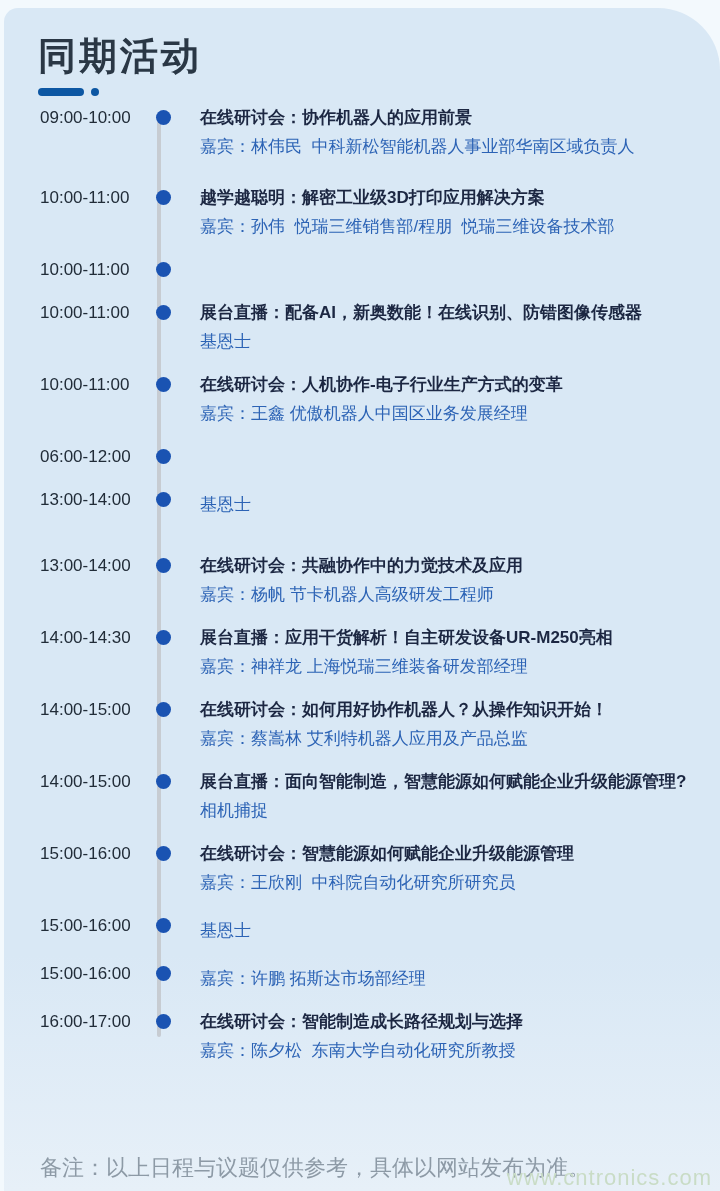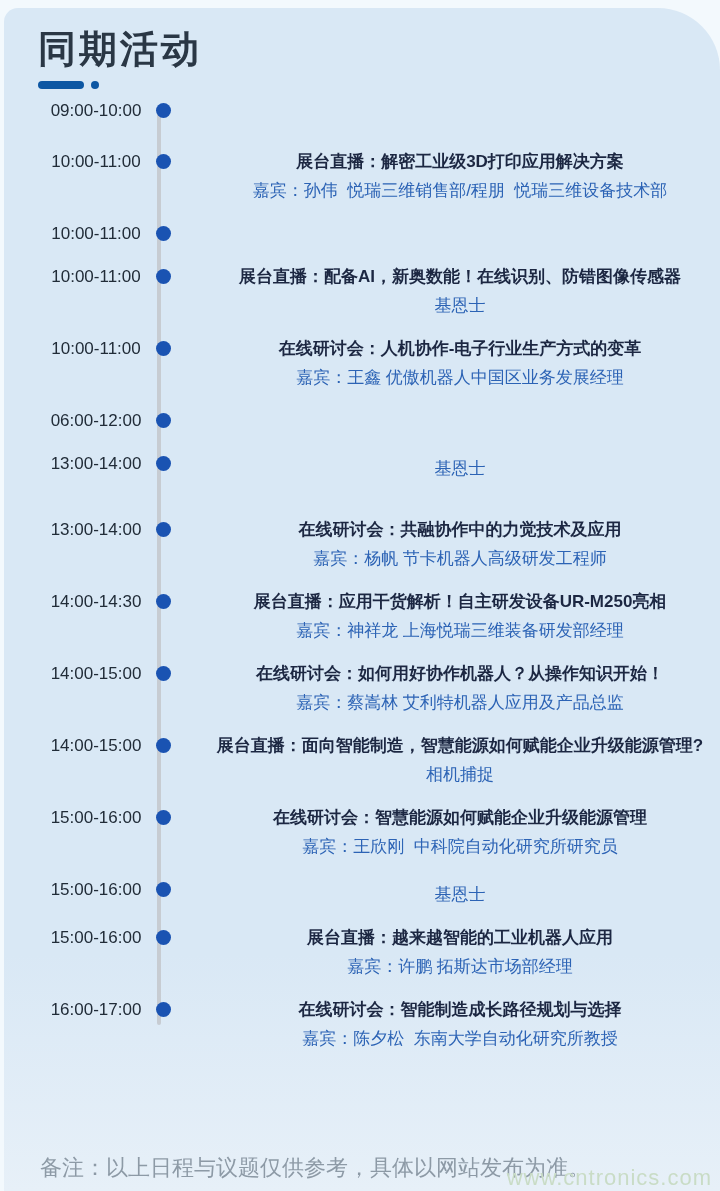--- a/index.html
+++ b/index.html
@@ -13,35 +13,35 @@
   body{
     background:var(--page-bg);
     font-family:"Liberation Sans","DejaVu Sans",sans-serif;
   }
   .panel{
     position:absolute; left:4px; top:8px; right:0; bottom:0;
     background:linear-gradient(180deg, var(--panel-bg) 0%, var(--panel-bg) 80%, #e7f0f8 100%);
     border-radius:14px 62px 0 0;
     overflow:hidden;
   }
-  header{padding:18px 0 0 34px;}
+  header{padding:25px 0 0 34px;}
   h1{
     font-size:38px; line-height:46px; font-weight:700;
     color:var(--heading-text); letter-spacing:3px;
   }
   .title-underline{margin-top:9px; height:8px; display:flex; align-items:center;}
   .title-underline .bar{
     width:46px; height:8px; border-radius:4px; background:var(--accent-line); display:inline-block;
   }
   .title-underline .dot{
     width:8px; height:8px; border-radius:50%; background:var(--accent-line);
     display:inline-block; margin-left:7px;
   }
   .schedule{
-    position:relative; margin-top:10px; padding-left:36px;text-align:center;
+    position:relative; margin-top:10px; padding-left:36px;
   }
   .schedule::before{
     content:""; position:absolute; left:153px; top:12px; bottom:26px;
     width:4px; background:var(--timeline-line); border-radius:2px;
   }
   .row{
     display:grid; grid-template-columns:112px 22px 1fr;
     margin-bottom:19px;
   }
   .row:first-child{margin-bottom:27px;}
@@ -83,29 +83,33 @@
       <span class="dot"></span>
     </div>
   </header>
 
   <main class="schedule">
   <div class="row">
     <div class="time">09:00-10:00</div>
     <div class="dotcol">
       <span class="tdot"></span>
     </div>
-  </div>
-
-  <div class="row">
-    <div class="time">10:00-11:00</div>
-    <div class="dotcol">
-      <span class="tdot"></span>
-    </div>
-    <div class="content">
-      <div class="etitle">展台直播：解密工业级3D打印应用解决方案</div>
+    <div class="content">
+      <div class="etitle">在线研讨会：协作机器人的应用前景</div>
+      <div class="eguest">嘉宾：林伟民  中科新松智能机器人事业部华南区域负责人</div>
+    </div>
+  </div>
+
+  <div class="row">
+    <div class="time">10:00-11:00</div>
+    <div class="dotcol">
+      <span class="tdot"></span>
+    </div>
+    <div class="content">
+      <div class="etitle">越学越聪明：解密工业级3D打印应用解决方案</div>
       <div class="eguest">嘉宾：孙伟  悦瑞三维销售部/程朋  悦瑞三维设备技术部</div>
     </div>
   </div>
 
   <div class="row">
     <div class="time">10:00-11:00</div>
     <div class="dotcol">
       <span class="tdot"></span>
     </div>
   </div>
@@ -213,21 +217,20 @@
       <div class="eguest">基恩士</div>
     </div>
   </div>
 
   <div class="row">
     <div class="time">15:00-16:00</div>
     <div class="dotcol">
       <span class="tdot"></span>
     </div>
     <div class="content">
-      <div class="etitle">展台直播：越来越智能的工业机器人应用</div>
       <div class="eguest">嘉宾：许鹏 拓斯达市场部经理</div>
     </div>
   </div>
 
   <div class="row">
     <div class="time">16:00-17:00</div>
     <div class="dotcol">
       <span class="tdot"></span>
     </div>
     <div class="content">

